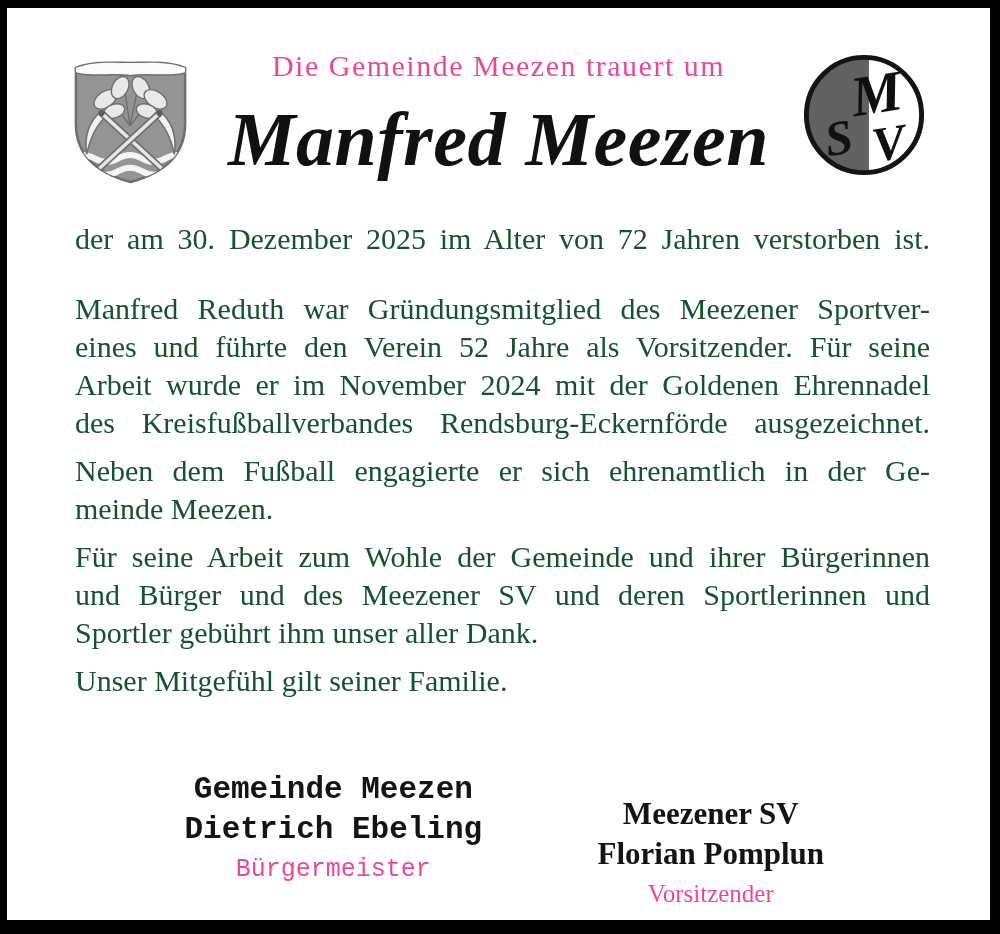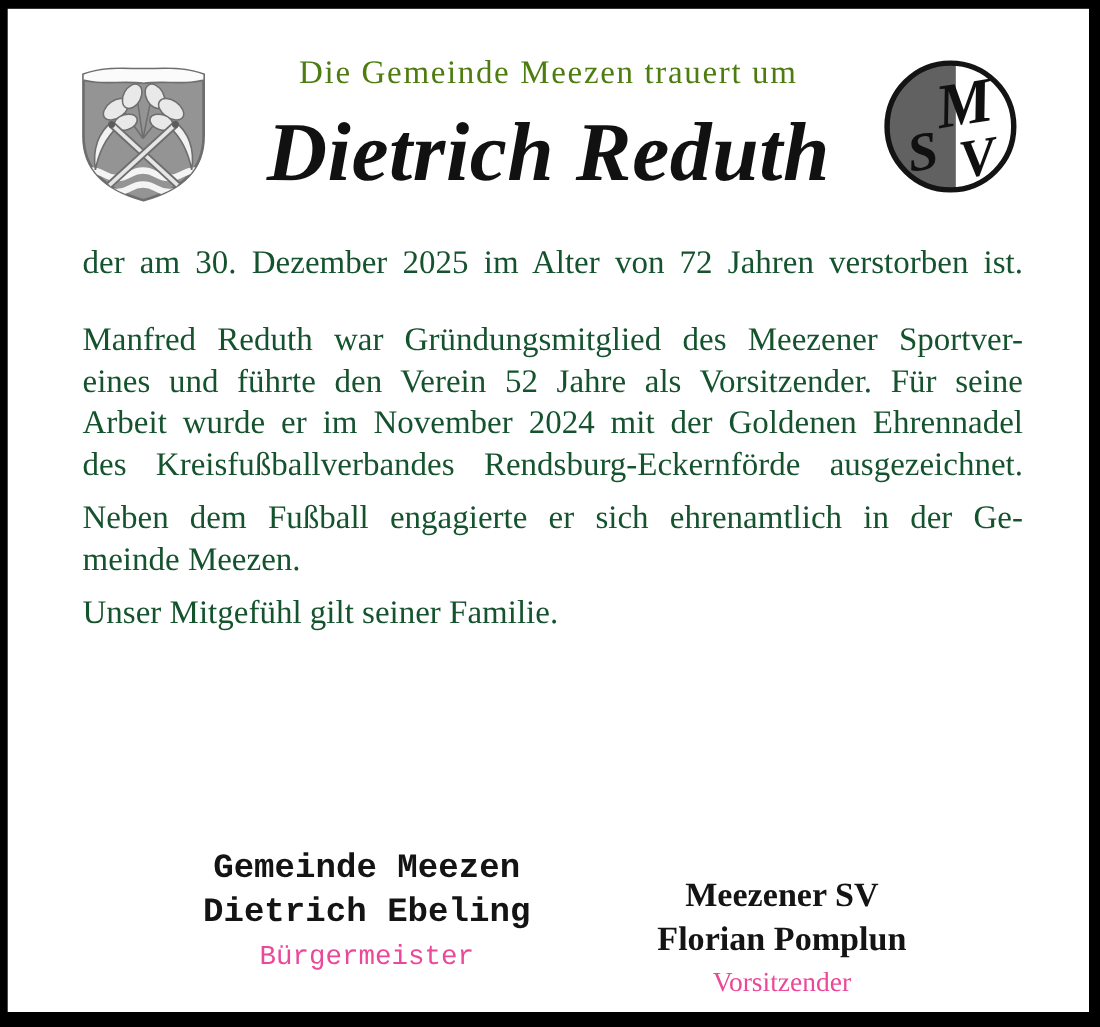--- a/index.html
+++ b/index.html
@@ -43,21 +43,21 @@
     position: absolute;
     left: 0;
     right: 0;
     top: 40px;
     text-align: center;
   }
   .caption {
     font-size: 30px;
     line-height: 36px;
     letter-spacing: 1.5px;
-    color: #4d7c0f;
+    color: #ec4899;
   }
   .title {
     margin: 14px 0 0 0;
     font-size: 76px;
     line-height: 82px;
     font-style: italic;
     font-weight: bold;
     color: #111111;
     letter-spacing: 0.5px;
   }
@@ -151,21 +151,21 @@
           <line x1="92" y1="59" x2="31" y2="115" stroke="#6e6e6e" stroke-width="7"></line>
           <line x1="92" y1="59" x2="31" y2="115" stroke="#e6e6e6" stroke-width="3.5"></line>
           <circle cx="33" cy="59" r="3.2" fill="#5c5c5c"></circle>
           <circle cx="92" cy="59" r="3.2" fill="#5c5c5c"></circle>
         </g>
       </svg>
     </div>
 
     <div class="head-text">
       <div class="caption">Die Gemeinde Meezen trauert um</div>
-      <h1 class="title">Dietrich Reduth</h1>
+      <h1 class="title">Manfred Meezen</h1>
     </div>
 
     <div class="club-logo">
       <svg width="128" height="130" viewBox="0 0 130 130" xmlns="http://www.w3.org/2000/svg">
         <circle cx="65" cy="65" r="58.5" fill="#ffffff"></circle>
         <path d="M70,7 A58.5,58.5 0 1 0 70,123.5 Z" fill="#616161"></path>
         <circle cx="65" cy="65" r="58.5" fill="none" stroke="#141414" stroke-width="5"></circle>
         <g font-family="Liberation Serif, DejaVu Serif, serif" font-style="italic" font-weight="bold" fill="#101010">
           <text x="52" y="64" font-size="58" transform="rotate(-9 70 45)">M</text>
           <text x="26" y="104" font-size="50" transform="rotate(-9 45 92)">S</text>
@@ -180,20 +180,25 @@
       </p>
       <p class="para">
         <span class="line just">Manfred Reduth war Gründungsmitglied des Meezener Sportver-</span>
         <span class="line just">eines und führte den Verein 52 Jahre als Vorsitzender. Für seine</span>
         <span class="line just">Arbeit wurde er im November 2024 mit der Goldenen Ehrennadel</span>
         <span class="line just">des Kreisfußballverbandes Rendsburg-Eckernförde ausgezeichnet.</span>
       </p>
       <p class="para">
         <span class="line just">Neben dem Fußball engagierte er sich ehrenamtlich in der Ge-</span>
         <span class="line">meinde Meezen.</span>
+      </p>
+      <p class="para">
+        <span class="line just">Für seine Arbeit zum Wohle der Gemeinde und ihrer Bürgerinnen</span>
+        <span class="line just">und Bürger und des Meezener SV und deren Sportlerinnen und</span>
+        <span class="line">Sportler gebührt ihm unser aller Dank.</span>
       </p>
       <p class="para">
         <span class="line">Unser Mitgefühl gilt seiner Familie.</span>
       </p>
     </div>
 
     <div class="signatures">
       <div class="sig sig-left">
         <div class="org">Gemeinde Meezen</div>
         <div class="name">Dietrich Ebeling</div>

